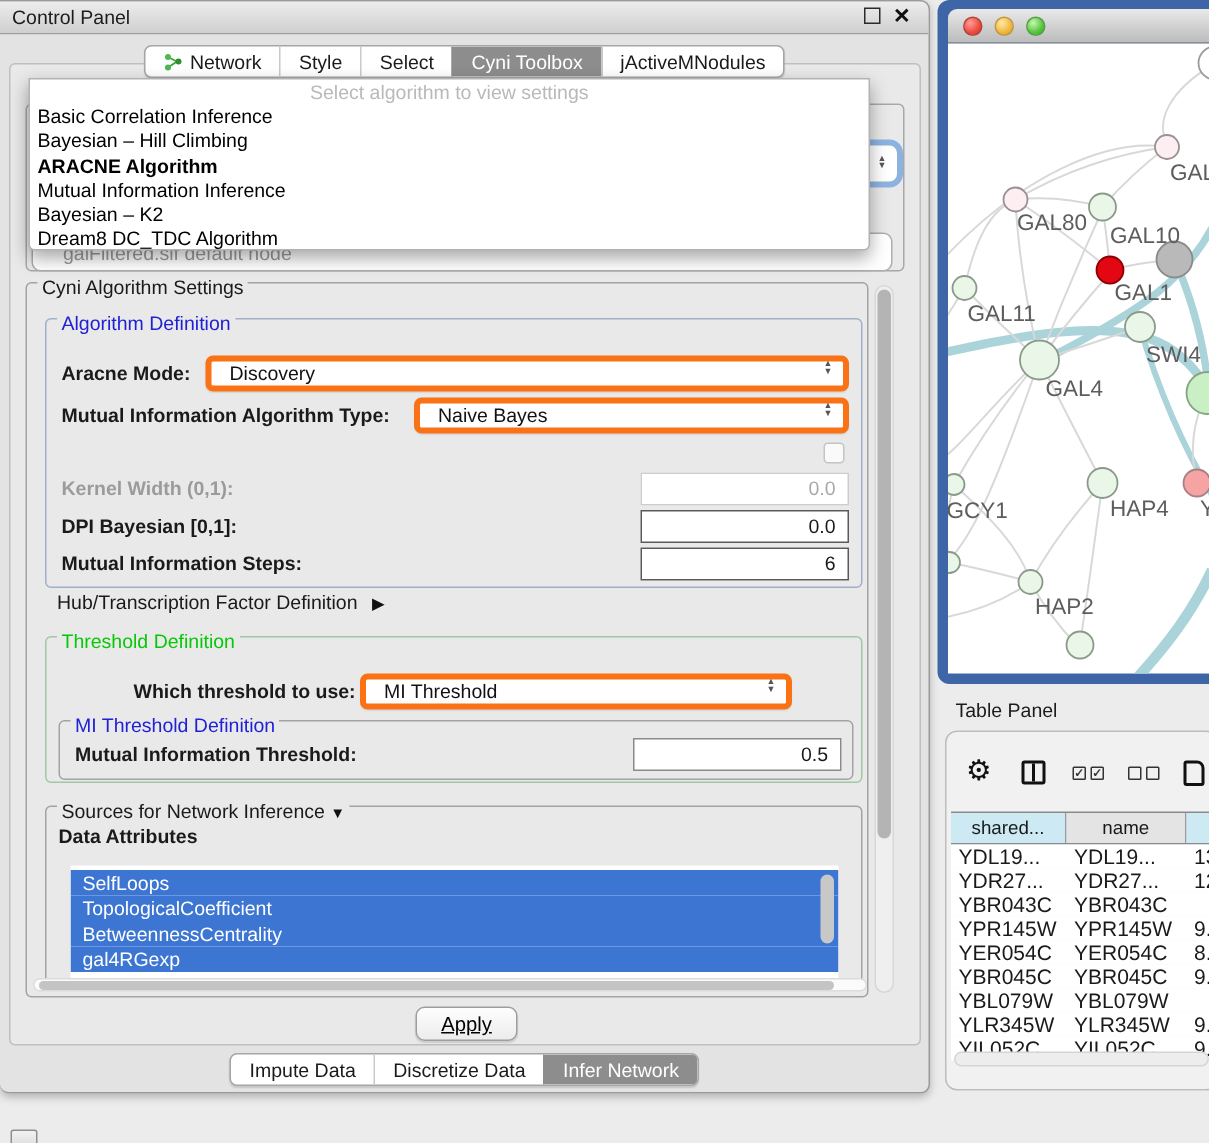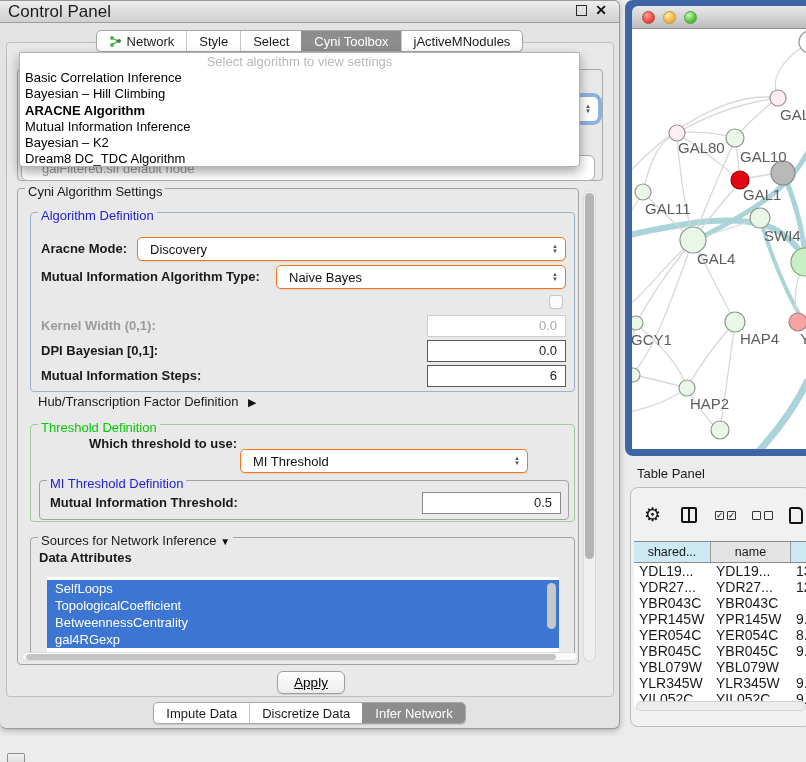--- a/index.html
+++ b/index.html
@@ -6,21 +6,21 @@
   html,body { width:806px; height:762px; overflow:hidden; background:#ececec;
     font-family:"Liberation Sans", sans-serif; font-size:13px; color:#1a1a1a; position:relative; }
 
   
   .win-control { position:absolute; left:0; top:7; width:620px; height:729px;
     background:#e3e3e3; border:1px solid #9a9a9a; border-left:none; border-radius:0 6px 6px 6px;
     box-shadow:0 2px 6px rgba(0,0,0,.25); }
   .titlebar { position:absolute; left:0; top:0; right:0; height:22px;
     background:linear-gradient(#ededed,#cfcfcf); border-bottom:1px solid #9f9f9f;
     border-radius:0 6px 0 0; display:flex; align-items:center; }
-  .titlebar .ttl { margin-left:8px; font-size:17px; color:#1c1c1c; }
+  .titlebar .ttl { margin-left:8px; font-size:13px; color:#1c1c1c; }
   .tb-icons { position:absolute; right:12px; top:4px; display:flex; gap:8px; align-items:center; }
   .float-ic { width:11px; height:11px; border:1.5px solid #2a2a2a; background:transparent; }
   .close-ic { font-size:14px; font-weight:bold; color:#111; line-height:11px; }
 
   
   .seg { display:flex; justify-content:center; position:absolute; left:0; right:0; }
   .seg-inner { display:flex; border:1px solid #a6a6a6; border-radius:5px; overflow:hidden;
     background:#fff; height:22px; box-shadow:0 1px 1px rgba(0,0,0,.12); }
   .seg-item { display:flex; align-items:center; gap:5px; padding:0 12px; font-size:13px;
     color:#1a1a1a; border-left:1px solid #c9c9c9; white-space:nowrap; }
@@ -55,22 +55,22 @@
   .groupbox { position:absolute; border:1px solid #a3a3a3; border-radius:4px; }
   .legend { position:absolute; top:-9px; left:7px; background:#e9e9e9; padding:4px 3px;
     font-size:13px; white-space:nowrap; }
   .legend.blue { color:#2021d6; }
   .legend.green { color:#07c807; }
 
   .flabel { position:absolute; font-weight:bold; font-size:13px; color:#1a1a1a; white-space:nowrap; }
   .flabel.disabled { color:#9b9b9b; }
   .plain { font-weight:normal; }
 
-  .combo { position:absolute; height:24px; background:#fff; border:1px solid #f97316;
-    border-radius:5px; display:flex; align-items:center; box-shadow:inset 0 1px 0 #fff,0 1px 1px rgba(0,0,0,.08); }
+  .combo { position:absolute; height:24px; background:#fff; border:4px solid #f97316;
+    border-radius:5px; display:flex; box-shadow:inset 0 1px 0 #fff,0 1px 1px rgba(0,0,0,.08); }
   .combo .val { margin-left:12px; font-size:13px; color:#111; }
   .combo-arrows { margin-left:auto; margin-right:7px; display:flex; flex-direction:column;
     font-size:6px; line-height:5px; color:#555; }
 
   .tfield { position:absolute; height:22px; background:#fff; border:1px solid #5a5a5a;
     text-align:right; line-height:20px; padding-right:8px; font-size:13px; }
   .tfield.disabled { border-color:#cdcdcd; color:#a8a8a8; }
   .cbox { position:absolute; width:14px; height:14px; border:1px solid #c4c4c4; border-radius:3px;
     background:#fafafa; }
 
@@ -208,21 +208,21 @@
       </div>
 
       <span class="flabel plain" style="left:20px; top:205px; font-weight:normal;">
         <span>Hub/Transcription Factor Definition</span>
         <span class="tri" style="margin-left:6px;">▶</span>
       </span>
 
       <div class="groupbox" style="left:12px; top:235px; width:545px; height:98px; border-color:#9fc8a3;">
         <span class="legend green">Threshold Definition</span>
 
-        <span class="flabel" style="left:58px; top:11px;">Which threshold to use:</span>
+        <span class="flabel" style="left:58px; top:28px;">Which threshold to use:</span>
         <div class="combo" style="left:209px; top:24px; width:288px;">
           <span class="val">MI Threshold</span>
           <span class="combo-arrows">
               <span>▲</span>
               <span>▼</span>
             </span>
         </div>
 
         <div class="groupbox" style="left:8px; top:55px; width:530px; height:40px;">
           <span class="legend blue">MI Threshold Definition</span>

